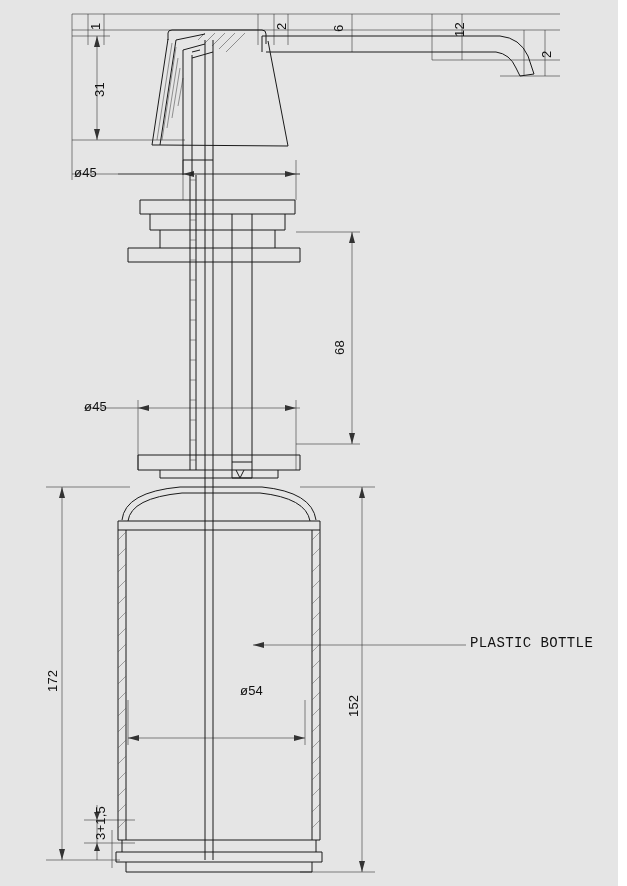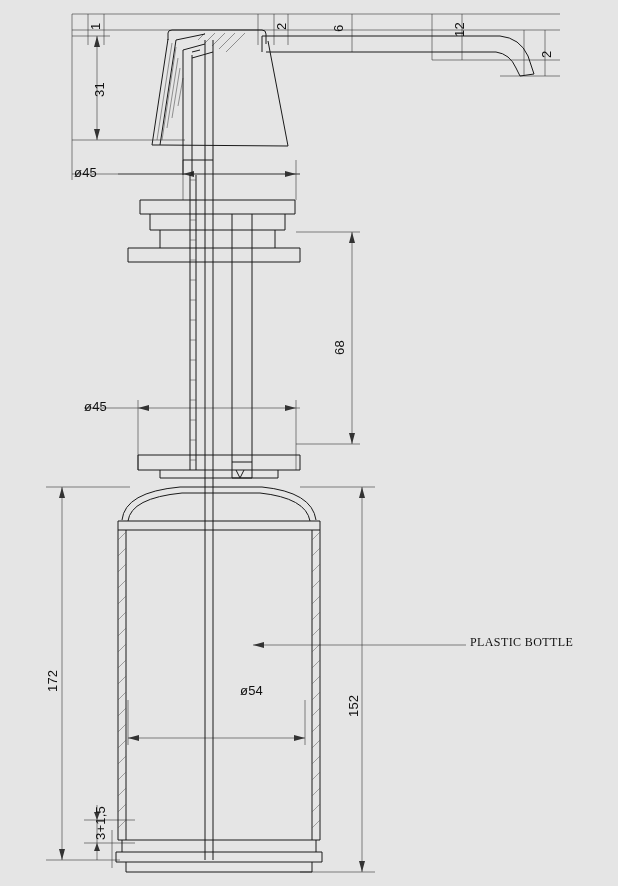--- a/index.html
+++ b/index.html
@@ -31,22 +31,22 @@
     color: #111111;
     white-space: nowrap;
     letter-spacing: 0.2px;
   }
   .dim-label.vert {
     transform-origin: 0 0;
     transform: rotate(-90deg);
   }
   .note-label {
     position: absolute;
-    font-family: Liberation Serif, serif;
-    font-size: 12px;
+    font-family: Liberation Mono, monospace;
+    font-size: 14px;
     color: #111111;
     letter-spacing: 0.4px;
     white-space: nowrap;
   }
 </style>
 </head>
 <body>
 
 <div id="sheet">
 

